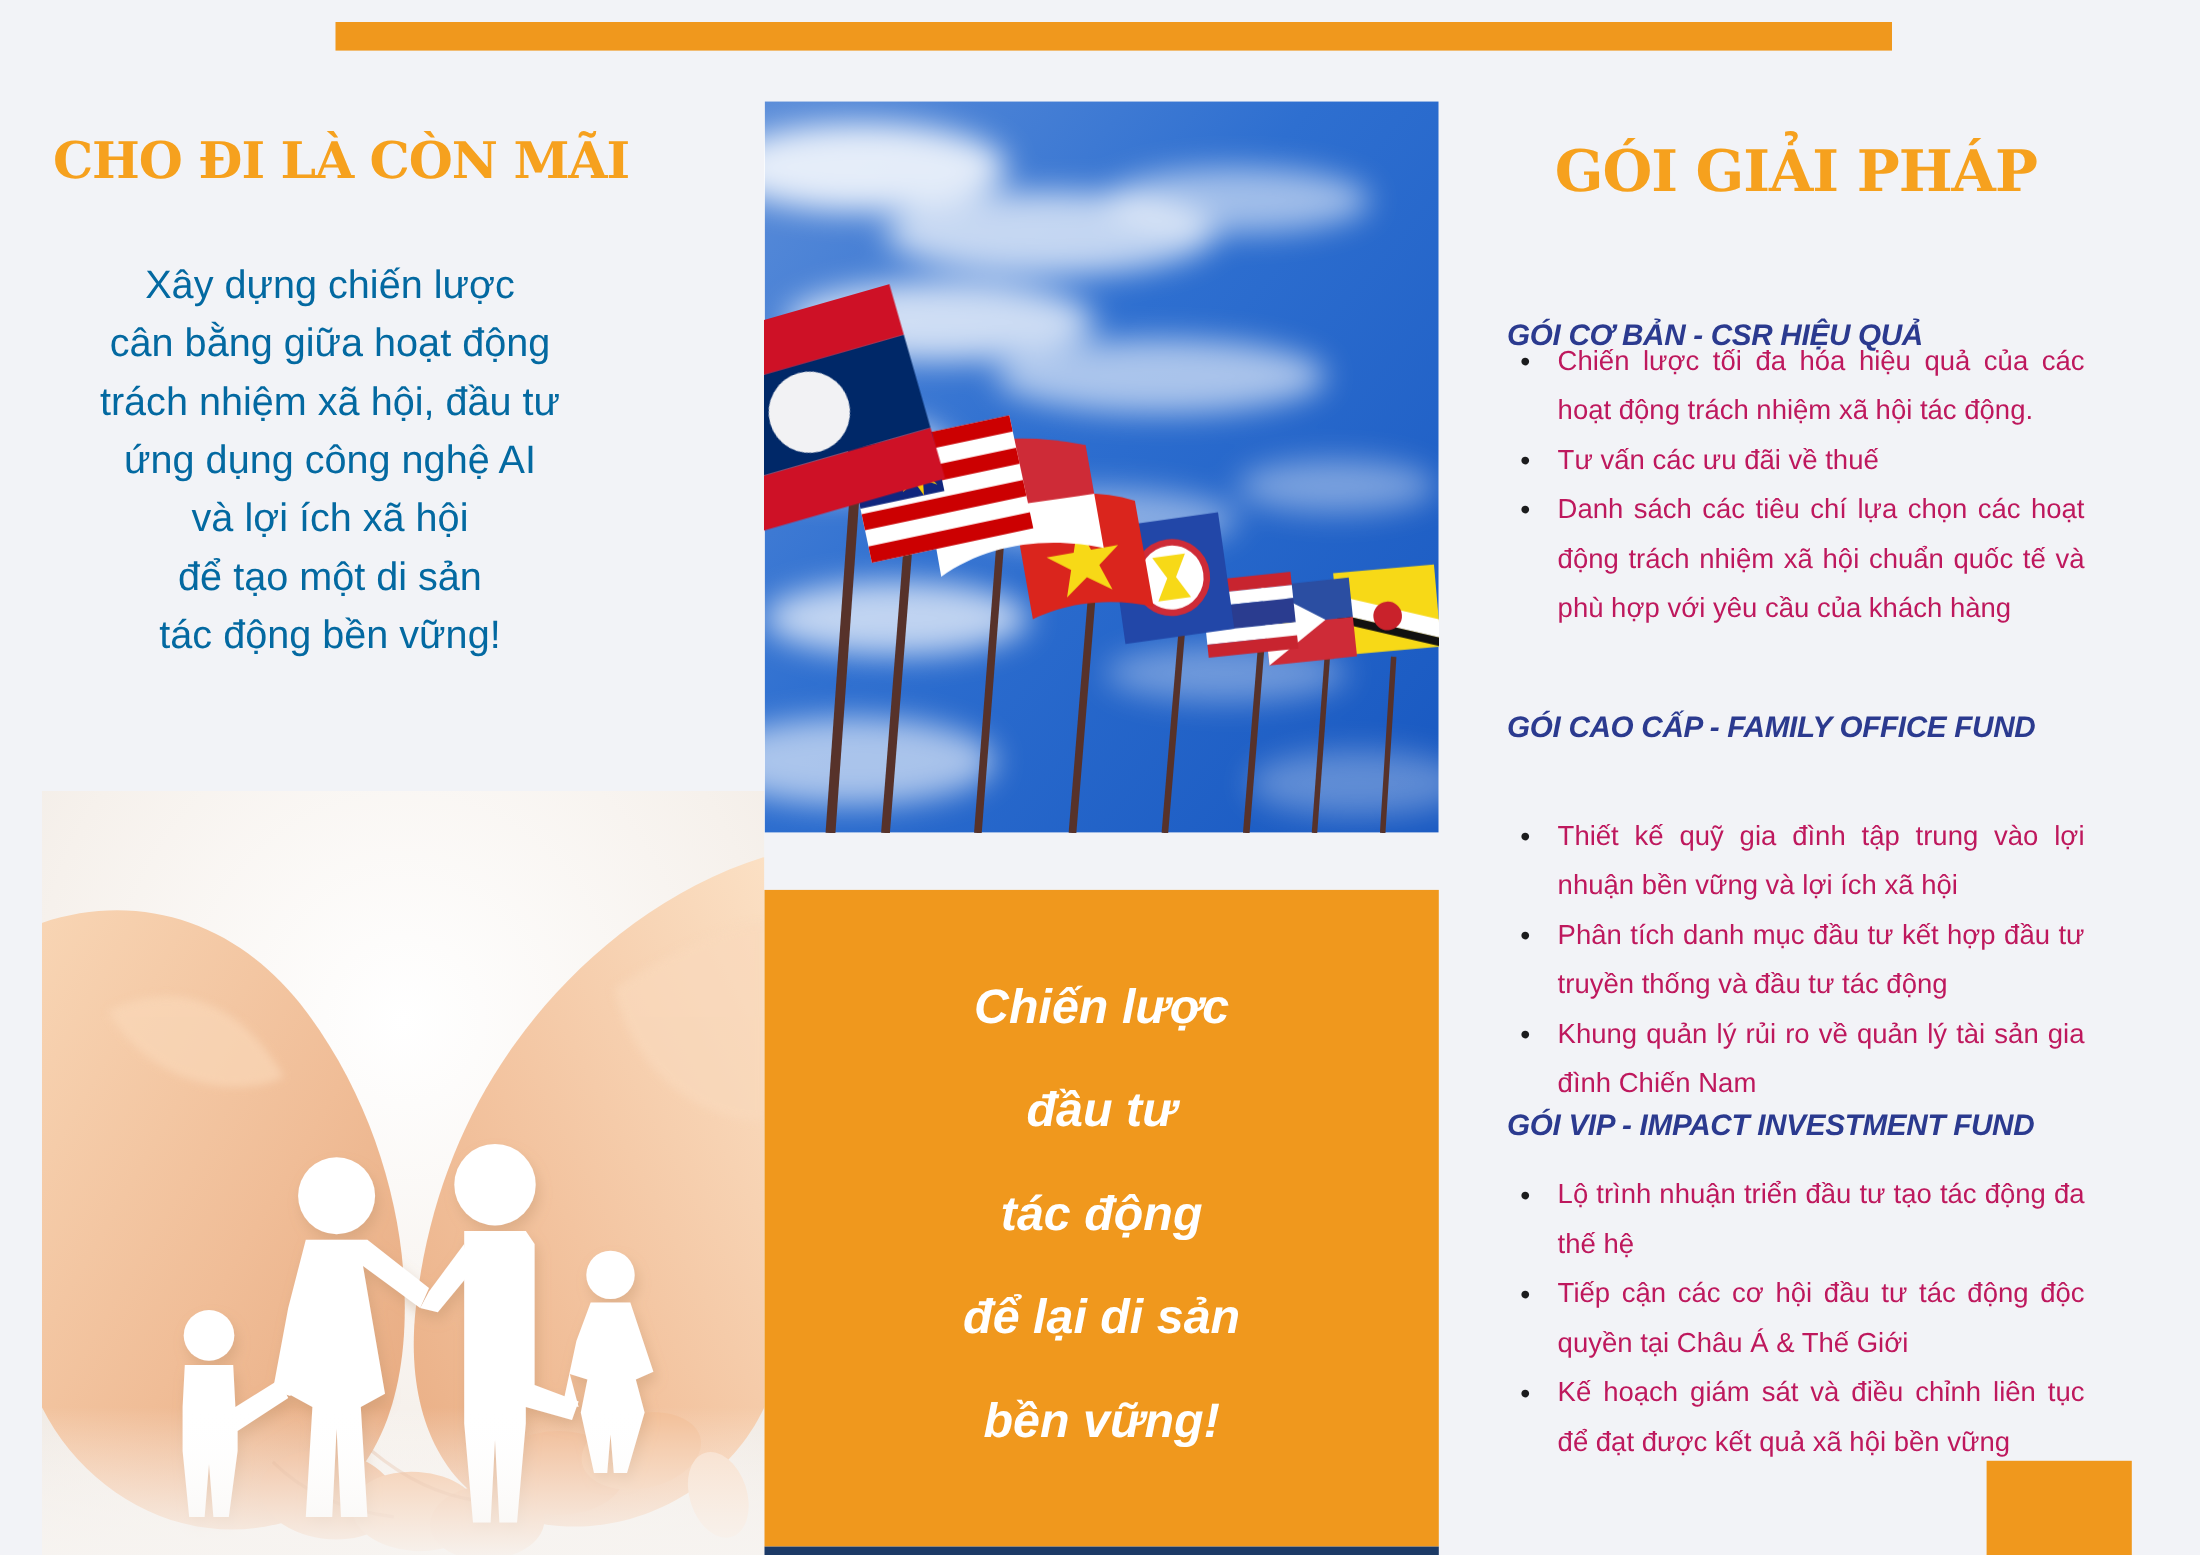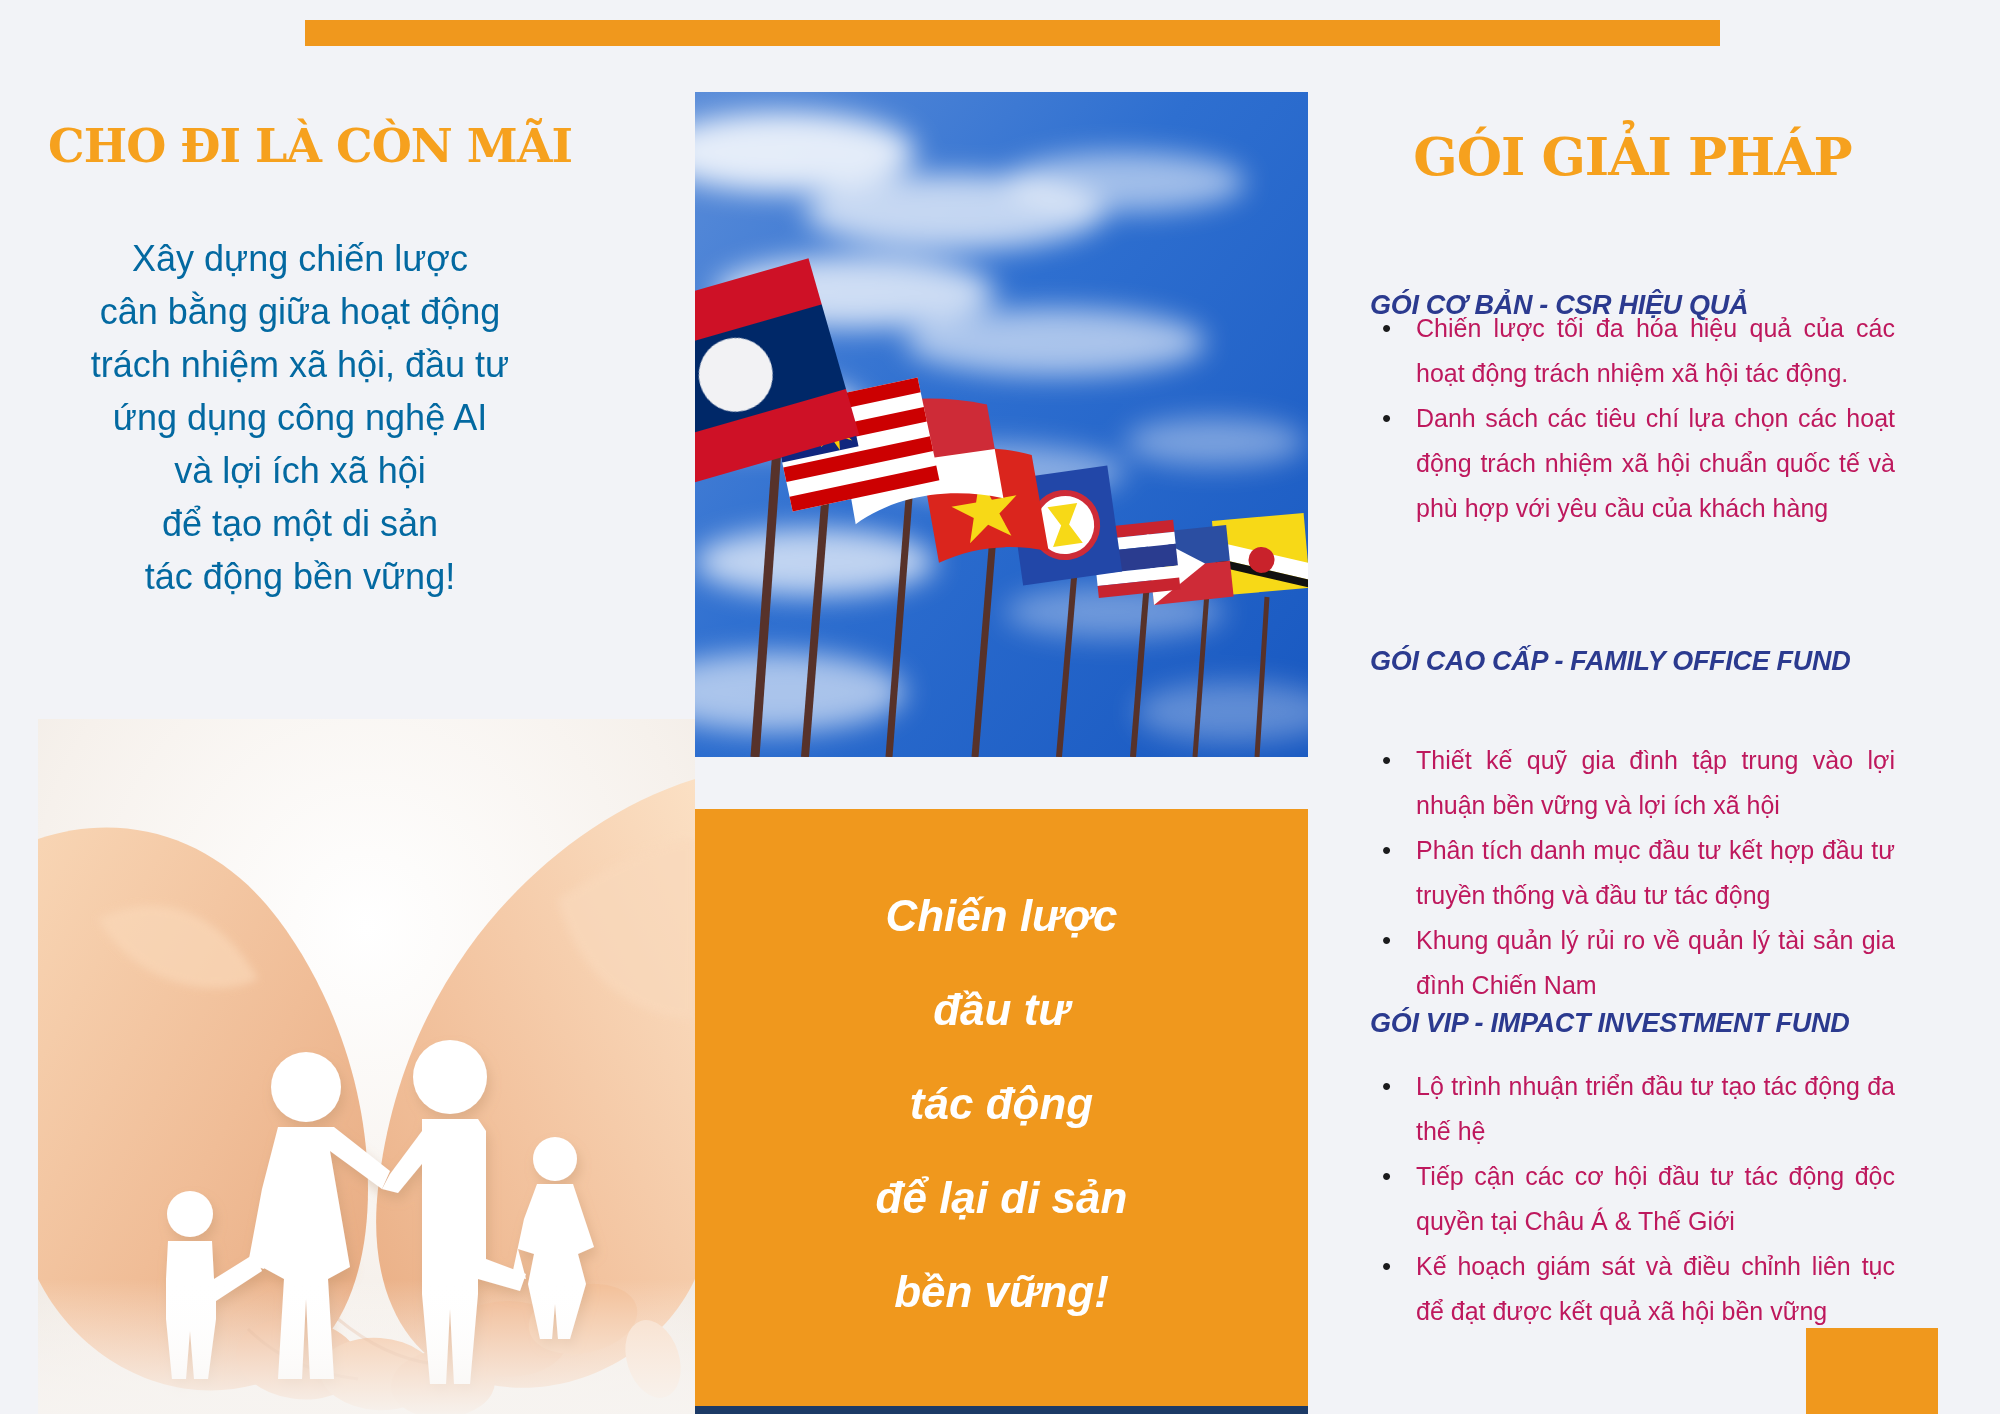--- a/index.html
+++ b/index.html
@@ -271,20 +271,21 @@
 bền vững!</div>
   </div>
   <div class="navy-strip"></div>
 
   <div class="right-col">
     <h1 class="right-title">GÓI GIẢI PHÁP</h1>
 
     <h2 class="section-head s1-head">GÓI CƠ BẢN - CSR HIỆU QUẢ</h2>
     <ul class="bullet-list s1-list">
       <li>Chiến lược tối đa hóa hiệu quả của các hoạt động trách nhiệm xã hội tác động.</li>
+      <li>Tư vấn các ưu đãi về thuế</li>
       <li>Danh sách các tiêu chí lựa chọn  các hoạt động trách nhiệm xã hội chuẩn quốc tế và phù hợp với yêu cầu của khách hàng</li>
     </ul>
 
     <h2 class="section-head s2-head">GÓI CAO CẤP - FAMILY OFFICE FUND</h2>
     <ul class="bullet-list s2-list">
       <li>Thiết kế quỹ gia đình tập trung vào lợi nhuận bền vững và lợi ích xã hội</li>
       <li>Phân tích danh mục đầu tư kết hợp đầu tư truyền thống và đầu tư tác động</li>
       <li>Khung quản lý rủi ro về quản lý tài sản gia đình Chiến Nam</li>
     </ul>
 

